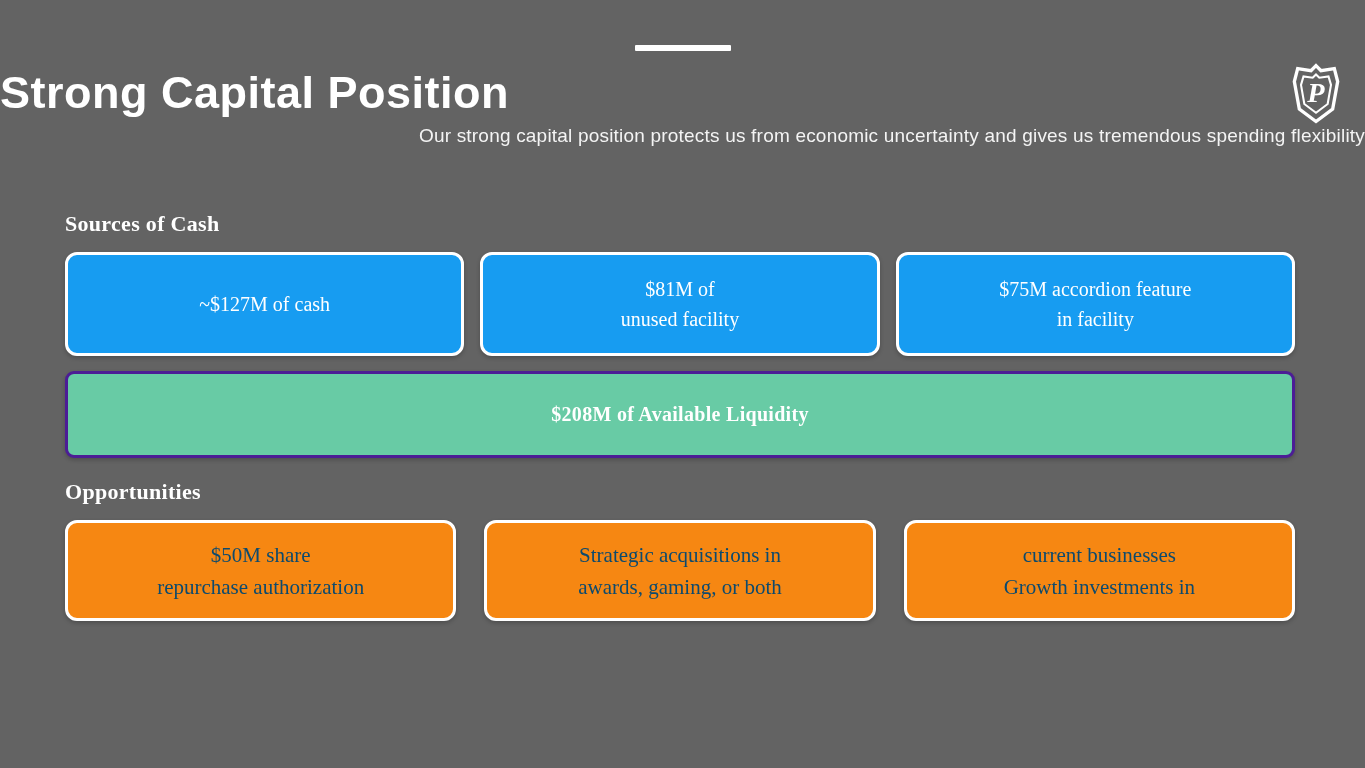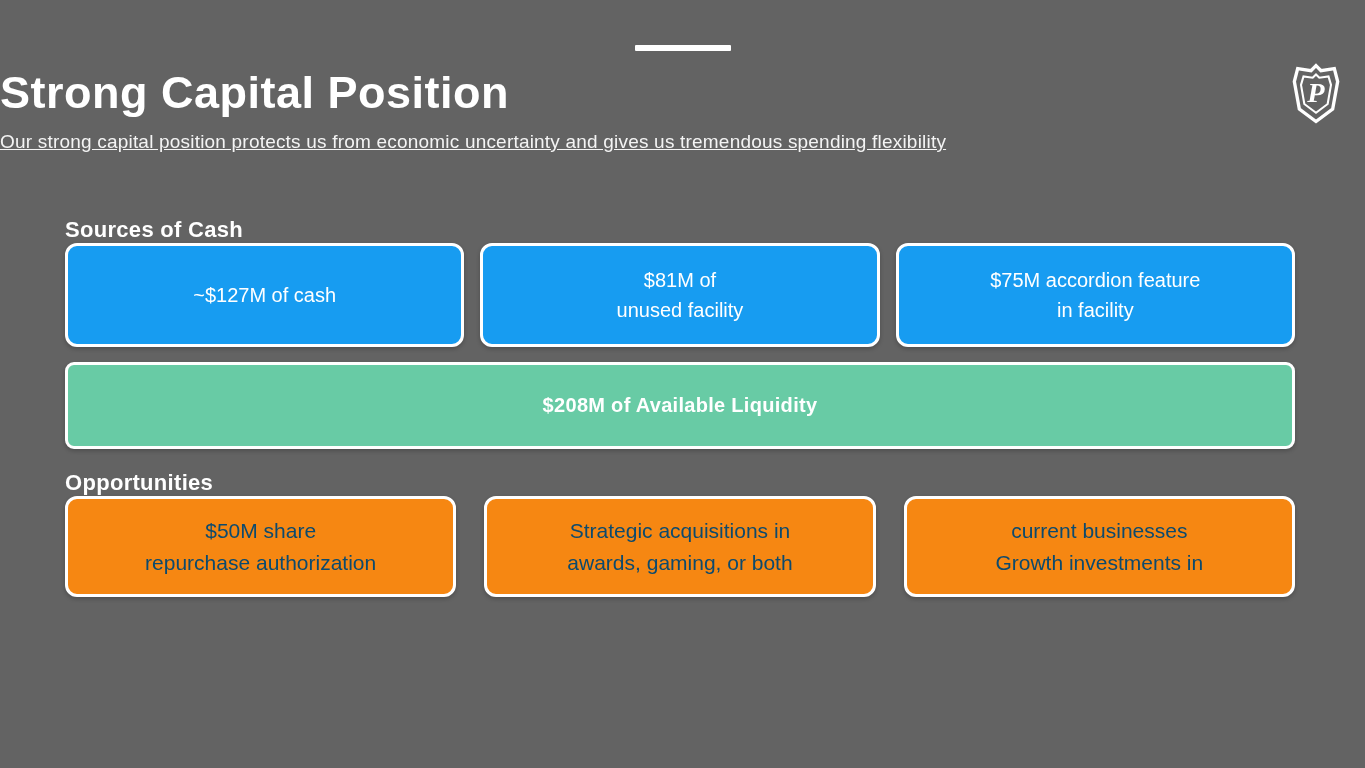--- a/index.html
+++ b/index.html
@@ -30,42 +30,43 @@
   }
   .title {
     margin-top: 16px;
     text-align: left;
     color: #ffffff;
     font-size: 45px;
     font-weight: 700;
     letter-spacing: 0.5px;
   }
   .subtitle {
-    margin-top: 12px;
-    text-align: left;
+    margin-top: 6px;
+    text-align: right;
     color: #f4f4f4;
     font-size: 19px;
     font-weight: 400;
     letter-spacing: 0.2px;
-    text-decoration: underline;
   }
   .content {
     width: 1230px;
     margin-left: 65px;
+    font-family: Liberation Serif, serif;
   }
   .section-heading {
     color: #ffffff;
     font-size: 22px;
     font-weight: 700;
     letter-spacing: 0.3px;
   }
   .sources-heading { margin-top: 64px; }
   .opportunities-heading { margin-top: 21px; }
   .box-row {
     display: flex;
+    margin-top: 15px;
   }
   .sources-row { gap: 16px; }
   .opportunities-row { gap: 28px; }
   .box {
     flex: 1;
     border: 3px solid #ffffff;
     border-radius: 12px;
     display: flex;
     flex-direction: column;
     justify-content: center;
@@ -79,21 +80,21 @@
     height: 104px;
     color: #ffffff;
     font-size: 20px;
     line-height: 30px;
     font-weight: 400;
   }
   .liquidity-box {
     margin-top: 15px;
     height: 87px;
     background: var(--liquidity-box, #68CBA5);
-    border: 3px solid #ffffff;
+    border: 3px solid #4c1d95;
     border-radius: 9px;
     display: flex;
     align-items: center;
     justify-content: center;
     color: #ffffff;
     font-size: 20px;
     font-weight: 700;
     letter-spacing: 0.3px;
     box-shadow: 0 2px 4px rgba(0,0,0,0.22);
   }

